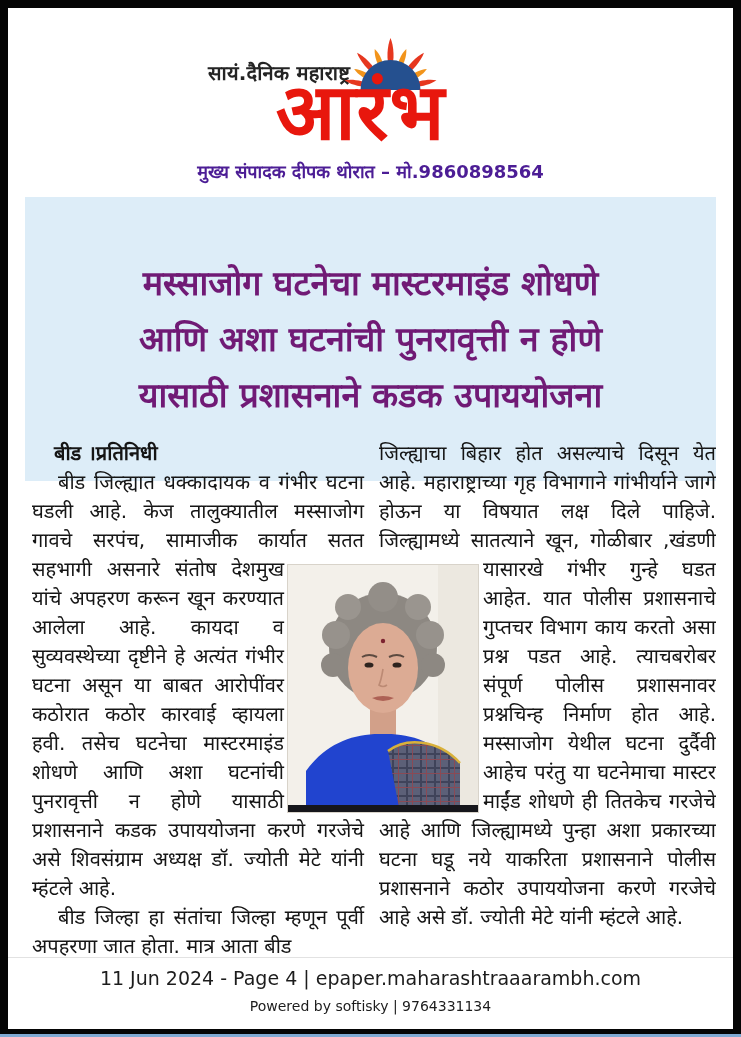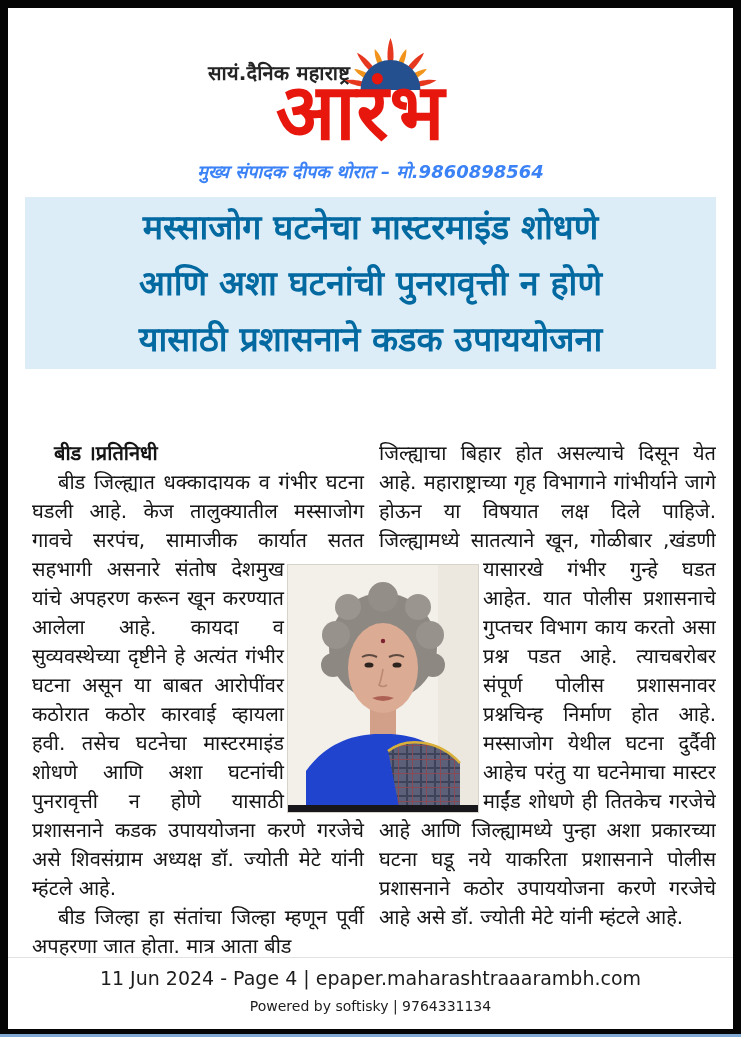--- a/index.html
+++ b/index.html
@@ -34,30 +34,30 @@
     position:absolute;left:0;right:20px;top:64px;
     text-align:center;
     font-size:78px;line-height:96px;font-weight:800;
     color:#e8170d;
     letter-spacing:1px;
     z-index:2;
   }
   .editor-line{
     position:absolute;left:0;right:0;top:159px;
     text-align:center;
-    font-size:18px;font-weight:bold;color:#3b82f6;font-style:italic;
+    font-size:18px;font-weight:bold;color:#4c1d95;
   }
 
   
   .headline-box{
-    position:absolute;left:25px;top:197px;width:691px;height:172px;
+    position:absolute;left:25px;top:197px;width:691px;height:284px;
     background:#ddedf8;
     display:flex;flex-direction:column;justify-content:center;
     text-align:center;
-    color:#0369a1;
+    color:#701a75;
     align-items:center;
   }
   .headline-line{
     font-size:34px;font-weight:700;line-height:56px;
     white-space:nowrap;
   }
 
   
   .article{
     position:absolute;left:32px;top:439px;width:684px;height:518px;

